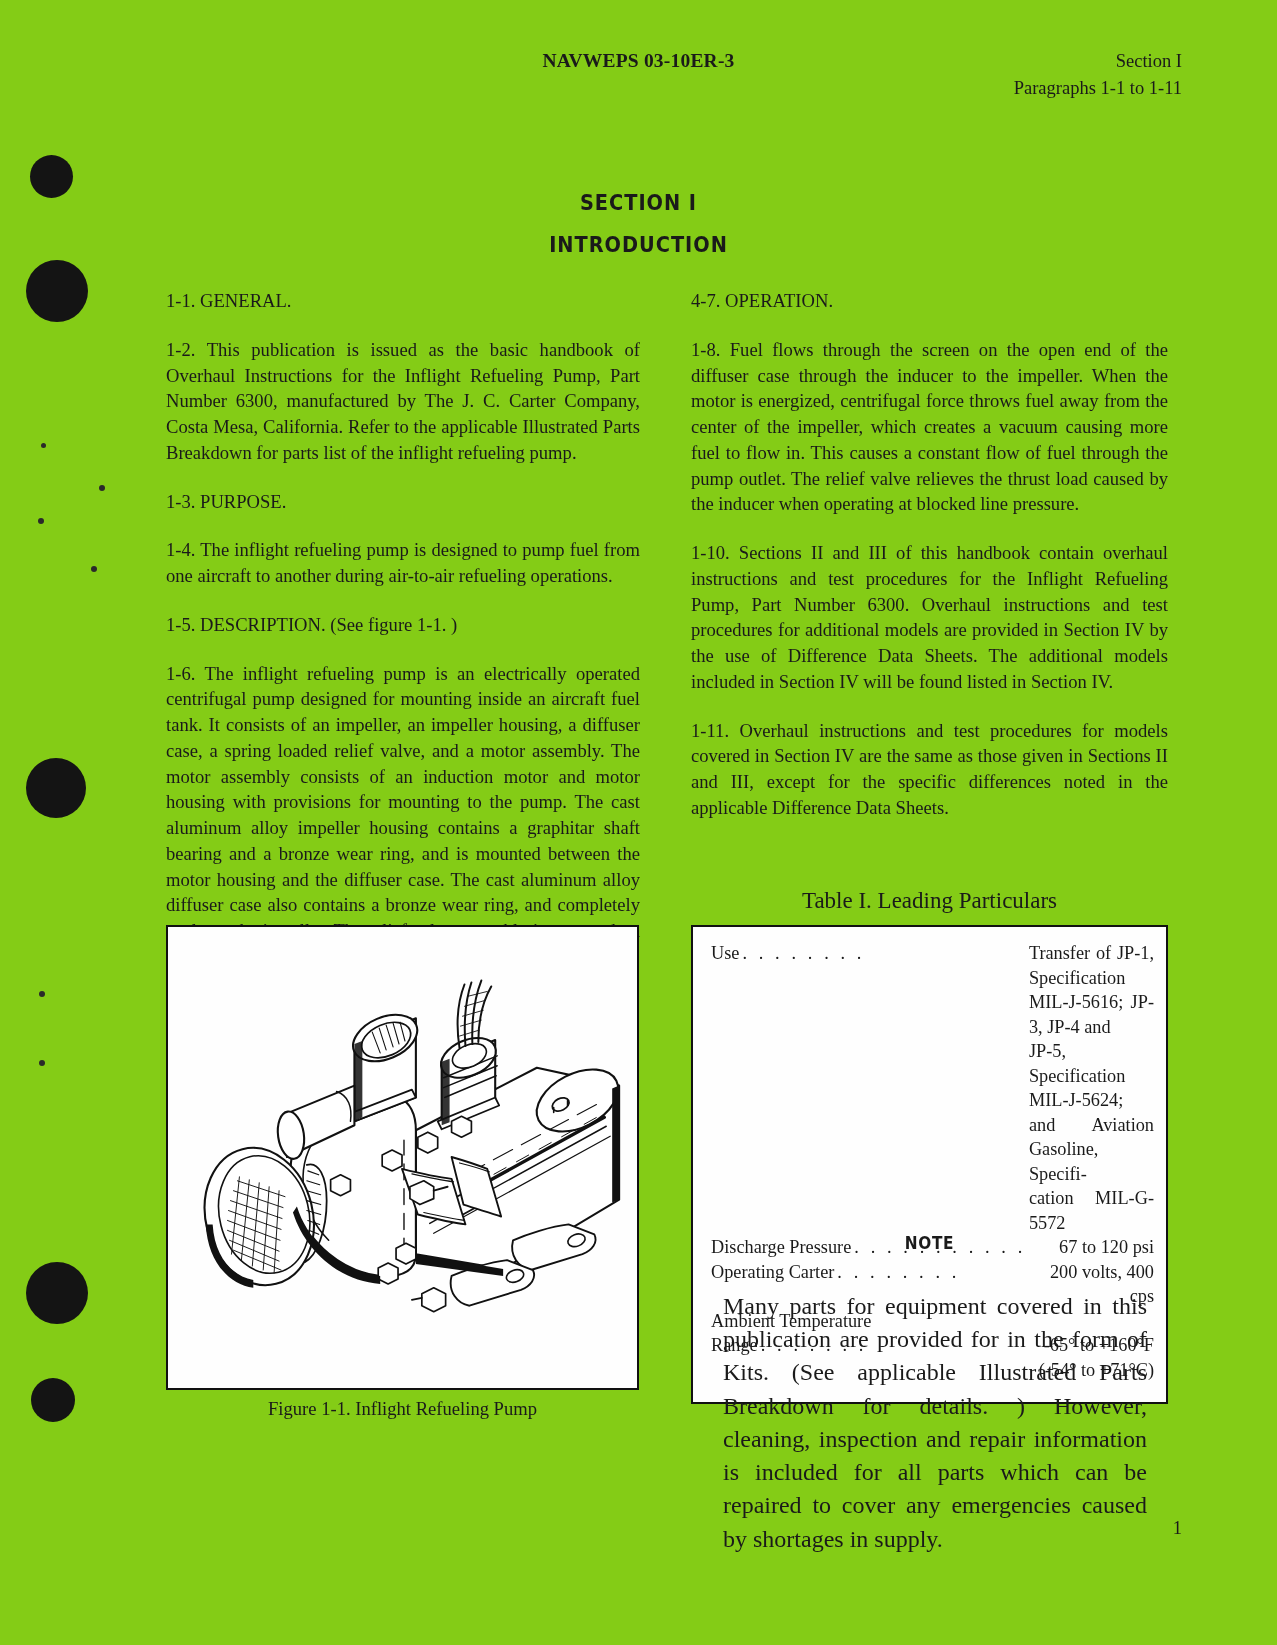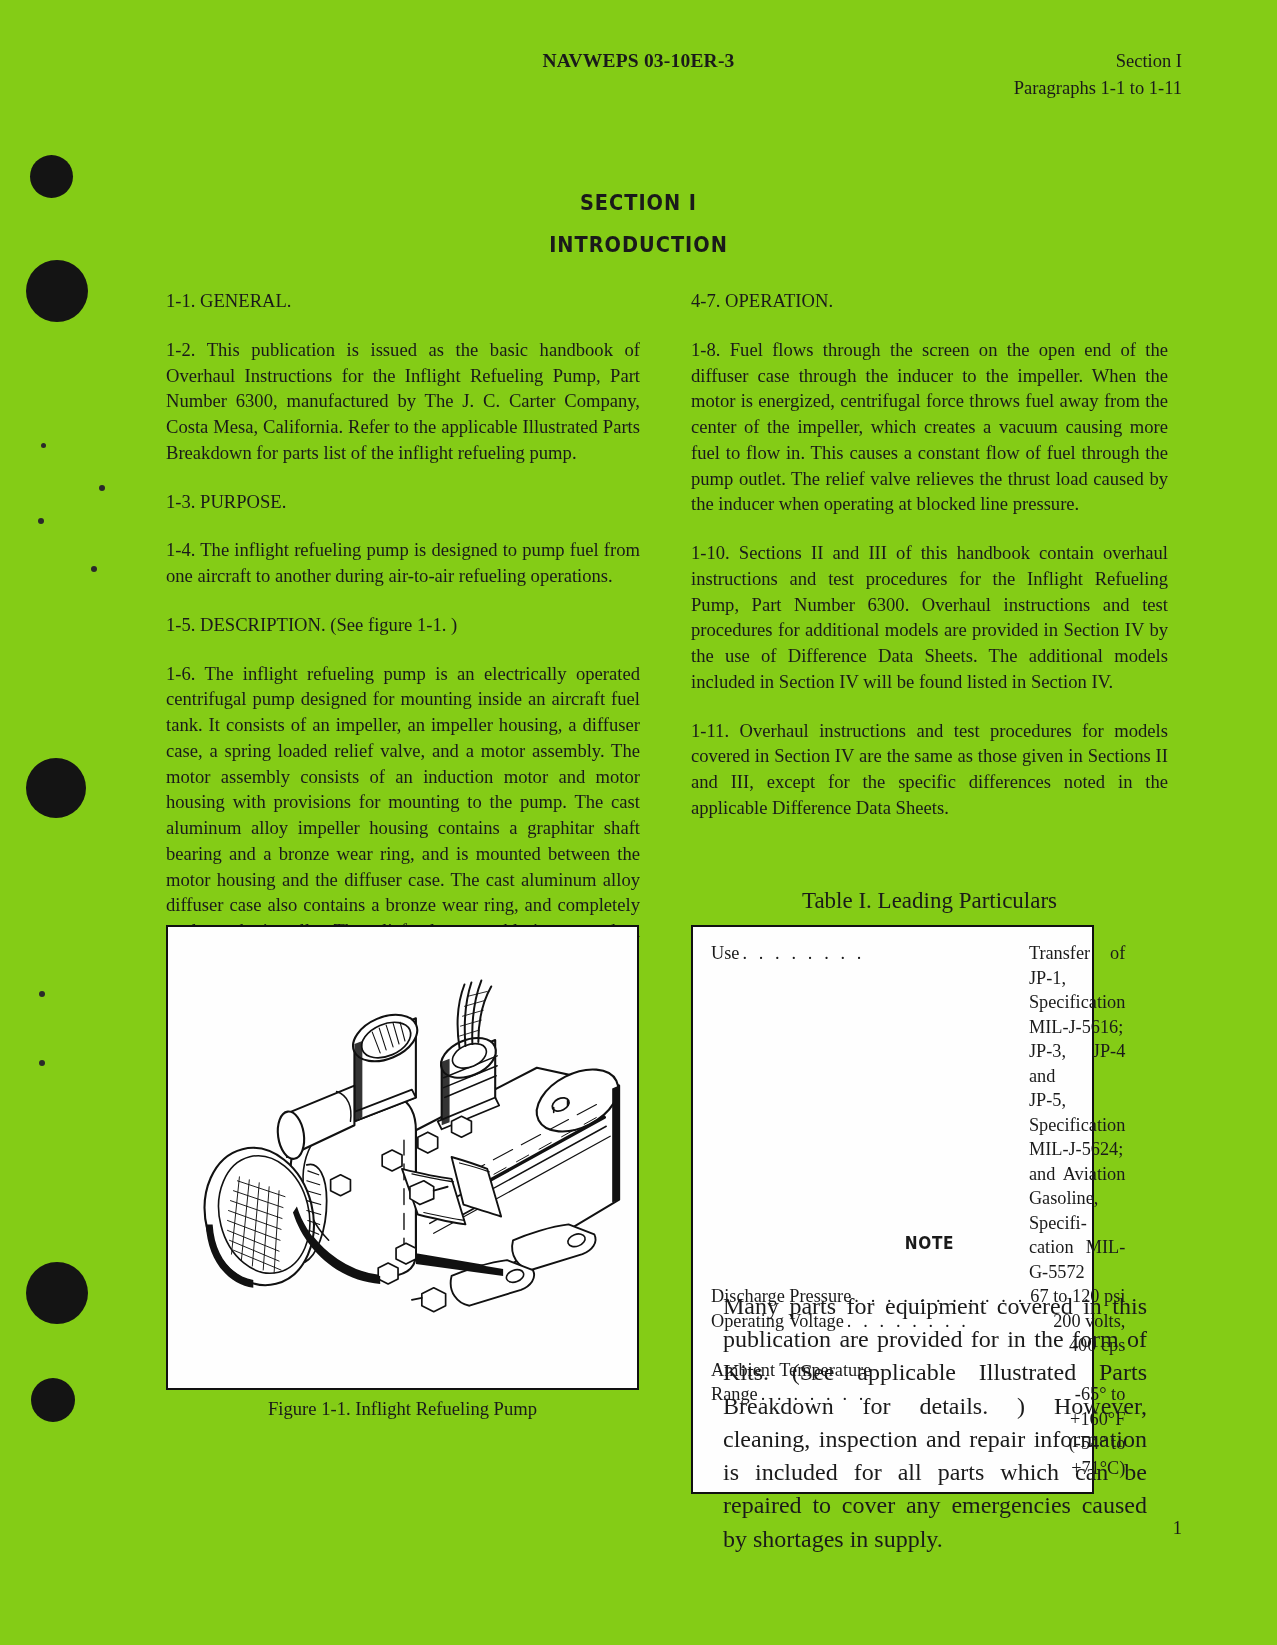--- a/index.html
+++ b/index.html
@@ -131,24 +131,24 @@
     left: 691px;
     top: 888px;
     width: 477px;
     text-align: center;
     font-size: 23px;
   }
   #table-box {
     position: absolute;
     left: 691px;
     top: 925px;
-    width: 403px;
+    width: 477px;
     border: 2.3px solid #111;
     box-sizing: border-box;
-    padding: 14px 12px 12px 18px;
+    padding: 14px 12px 20px 18px;
     background: #fefefe;
   }
   table.lp {
     border-collapse: collapse;
     width: 100%;
     font-size: 18.3px;
     line-height: 1.34;
   }
   table.lp td { padding: 0; vertical-align: top; }
   td.lbl { white-space: nowrap; }
@@ -383,21 +383,21 @@
               </span>
             </td>
           </tr>
           <tr>
             <td class="lbl"><span>Discharge Pressure</span><span class="leader">. . . . . . . . . . .</span></td>
             <td class="val">
               <span class="rightval">67 to 120 psi</span>
             </td>
           </tr>
           <tr>
-            <td class="lbl"><span>Operating Voltage</span><span class="leader">. . . . . . . .</span></td>
+            <td class="lbl"><span>Operating Carter</span><span class="leader">. . . . . . . .</span></td>
             <td class="val">
               <span class="rightval">200 volts, 400 cps</span>
             </td>
           </tr>
           <tr>
             <td class="lbl"><span>Ambient Temperature</span></td>
             <td class="val"></td>
           </tr>
           <tr>
             <td class="lbl ind"><span>Range</span><span class="leader">. . . . . . .</span></td>

